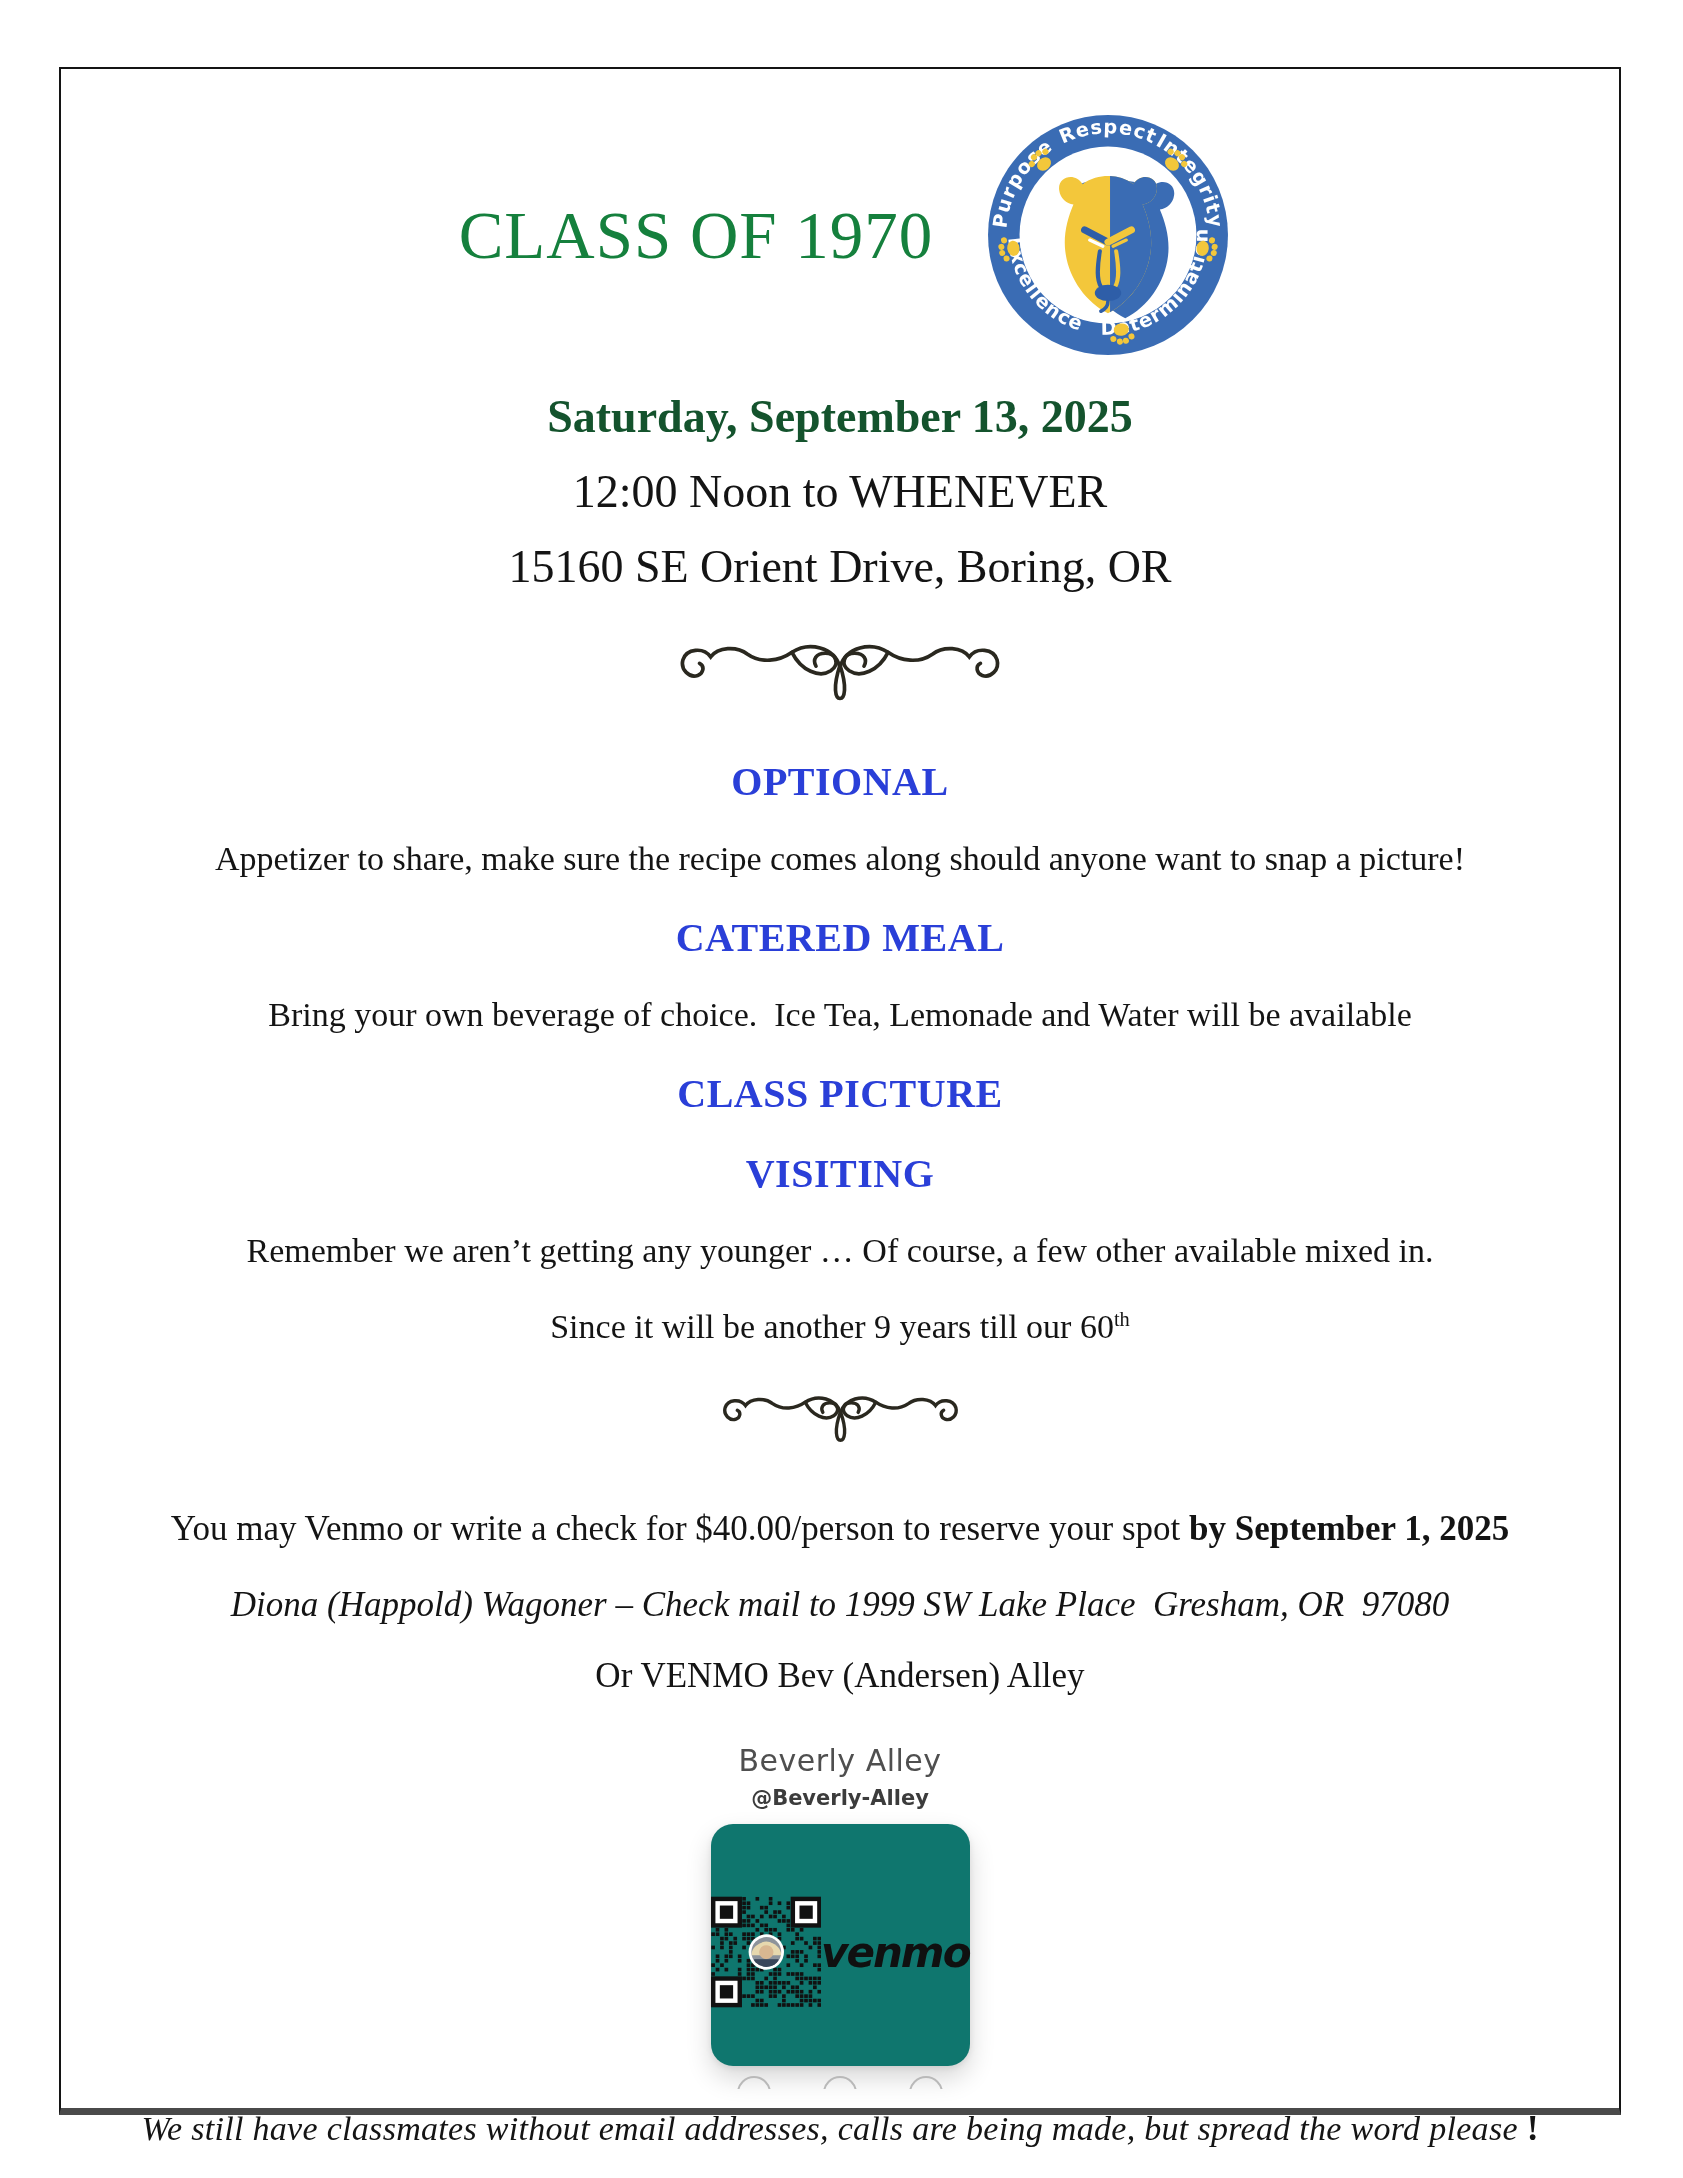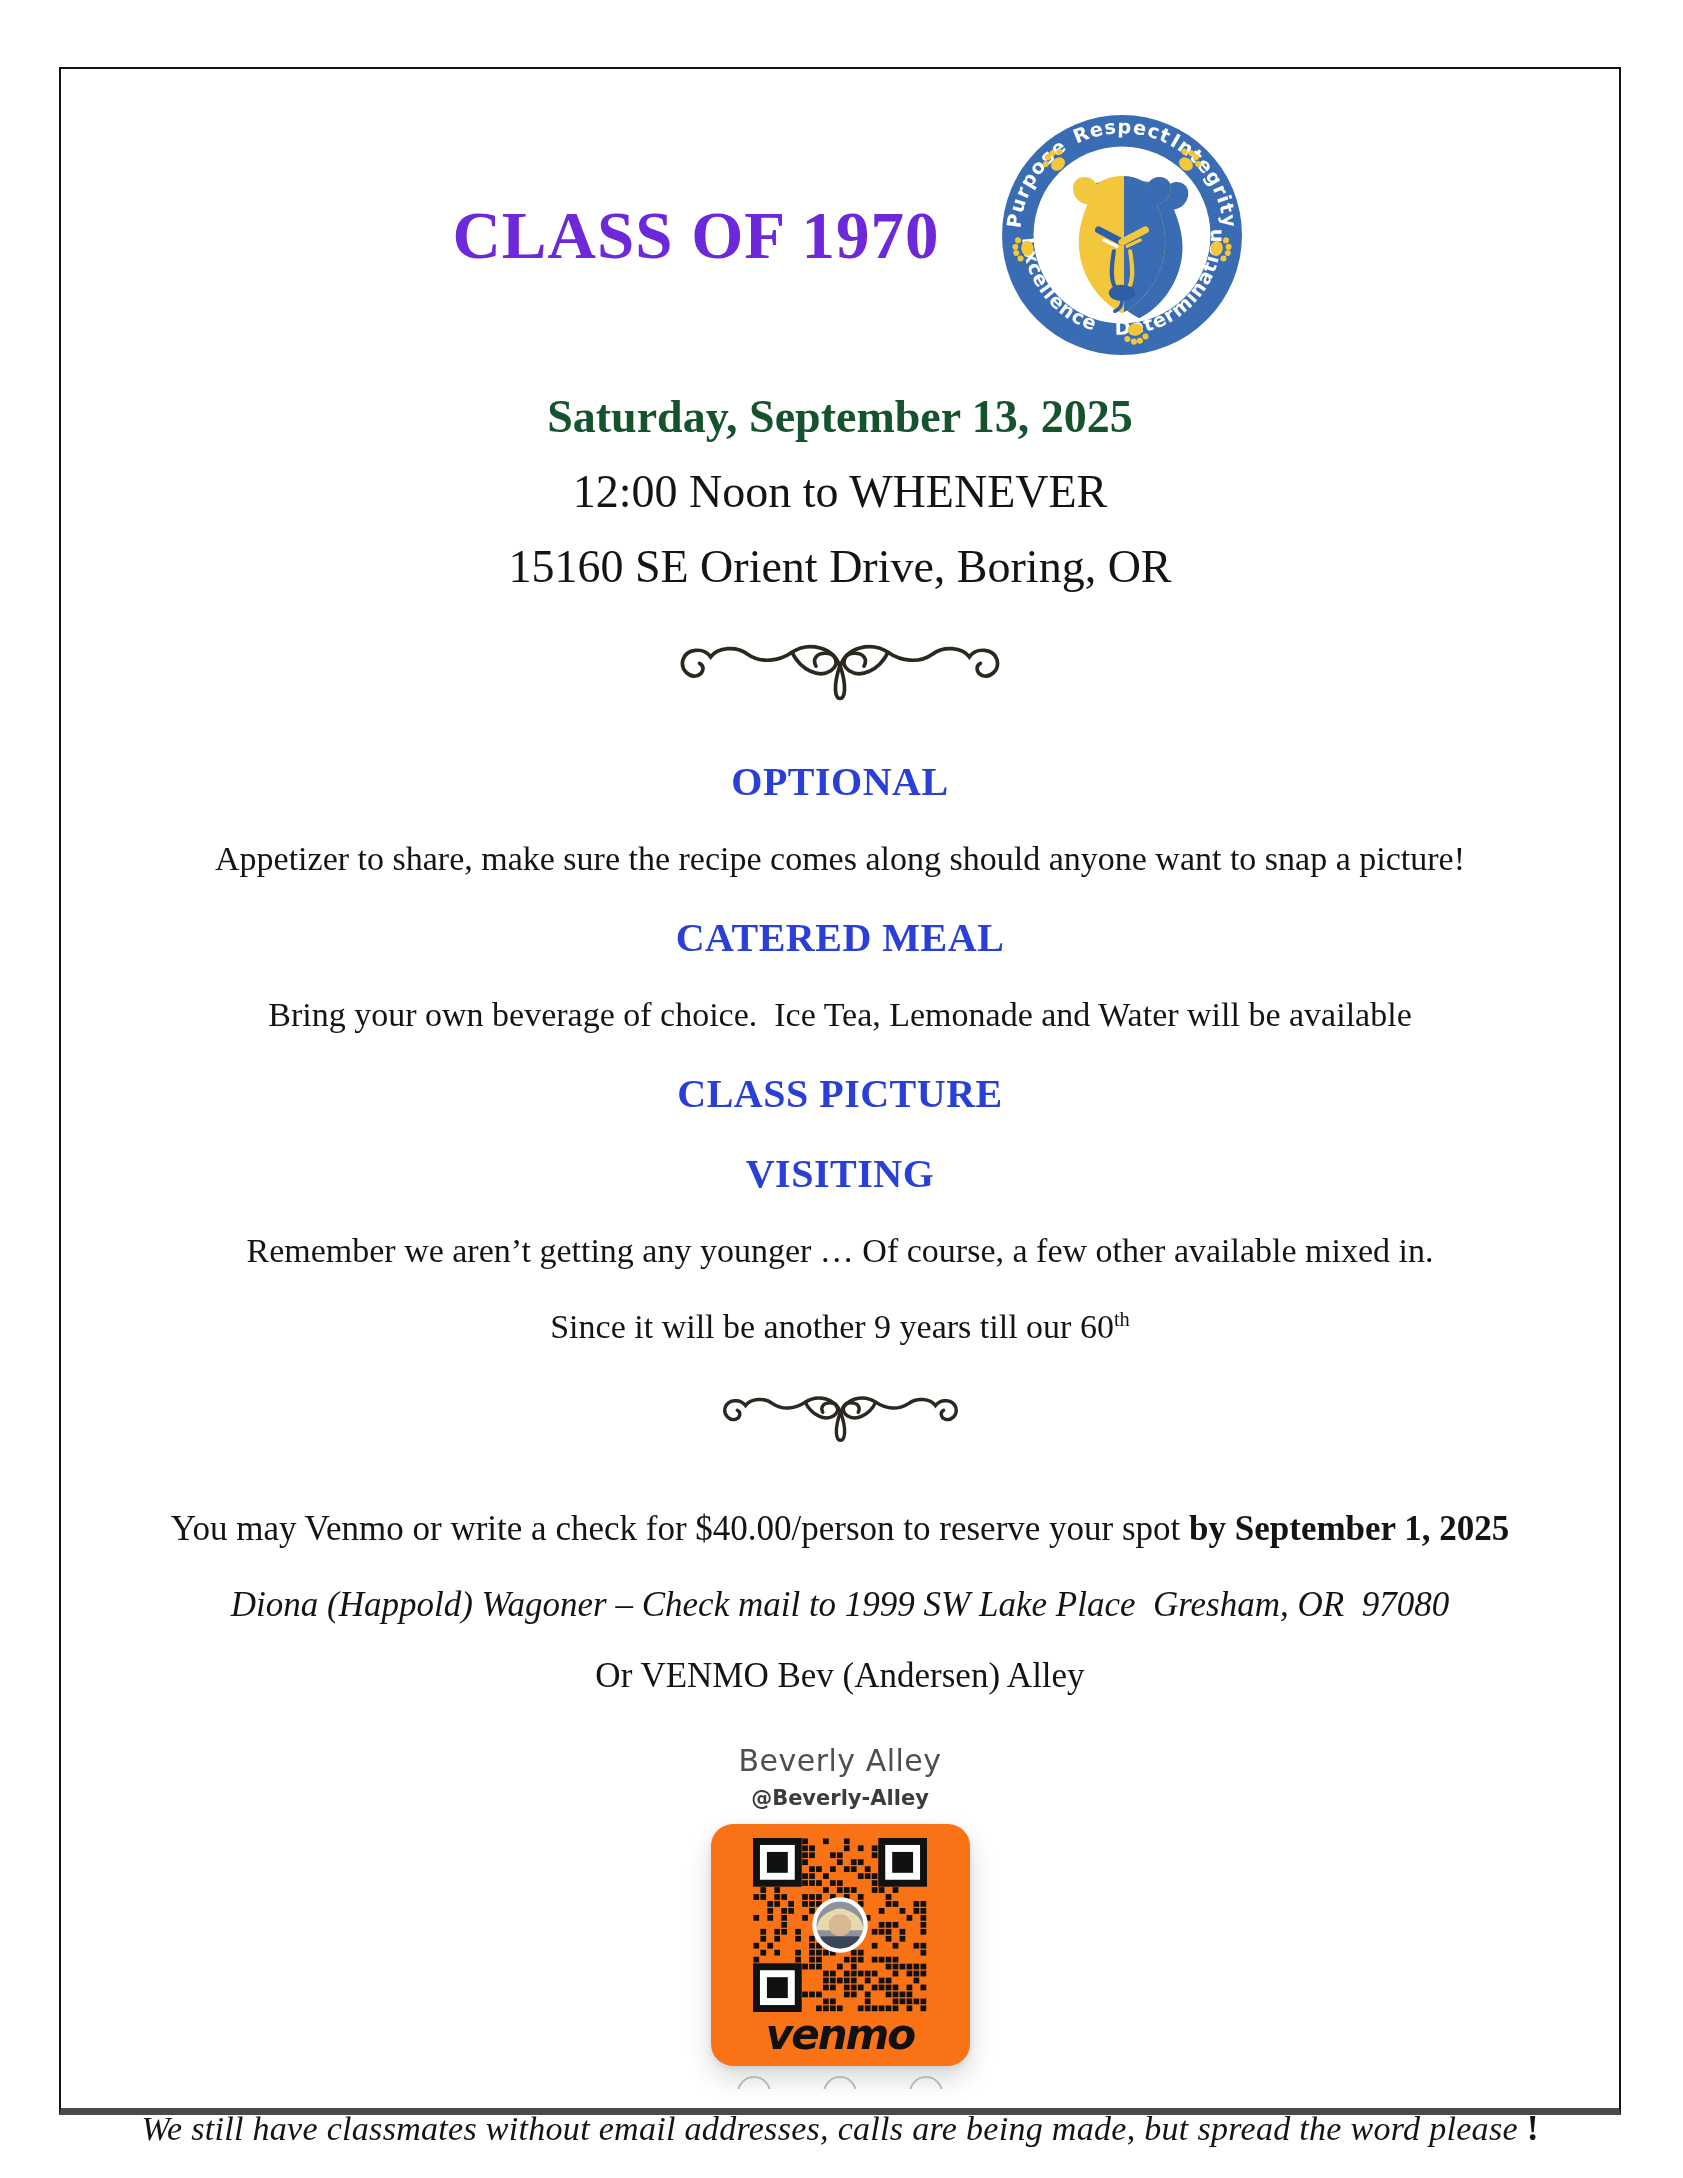--- a/index.html
+++ b/index.html
@@ -20,22 +20,22 @@
     box-sizing:border-box;
     padding:26px 26px 0 26px;
     text-align:center;
   }
   
   .header-row{
     display:flex;align-items:center;justify-content:center;
     gap:44px;margin-top:18px;
   }
   .main-title{
-    font-size:67px;font-weight:bold;color:#6d28d9;
-    margin:16px;letter-spacing:1px;white-space:nowrap;
+    font-size:67px;font-weight:normal;color:#15803d;
+    margin:9px;letter-spacing:1px;white-space:nowrap;
   }
   .reunion-title{font-size:63px;}
   .reunion-title sup{font-size:0.55em;vertical-align:super;line-height:0;}
   .logo-wrap{width:244px;height:244px;flex:0 0 auto;}
   
   .date-line{
     font-size:46px;font-weight:bold;color:#14532d;
     margin:34px 0 0 0;line-height:1.15;
   }
   .big-line{font-size:46px;margin:22px 0 0 0;line-height:1.15;color:#141414;}
@@ -64,23 +64,23 @@
   .v-name{
     font-family:"DejaVu Sans", sans-serif;
     font-size:30px;color:#4f4f4f;letter-spacing:0.5px;
   }
   .v-handle{
     font-family:"DejaVu Sans", sans-serif;
     font-size:21px;font-weight:bold;color:#3c3c3c;margin-top:8px;
   }
   .v-card{
     width:259px;height:242px;margin:14px auto 0 auto;
-    background:#f97316;border-radius:22px;
+    background:#0f766e;border-radius:22px;
     box-shadow:0 12px 26px rgba(0,0,0,0.16), 0 2px 6px rgba(0,0,0,0.08);
-    display:flex;flex-direction:column;align-items:center;
+    display:flex;flex-direction:row;align-items:center;
     padding-top:14px;box-sizing:border-box;
   }
   .v-card svg.qr{width:174px;height:174px;}
   .v-wordmark{
     font-family:"DejaVu Sans", sans-serif;
     font-size:42px;font-weight:800;font-style:italic;
     color:#101010;letter-spacing:-2px;line-height:1;margin-top:2px;
   }
   .v-dots{
     display:flex;justify-content:center;gap:48px;margin-top:10px;height:13px;

